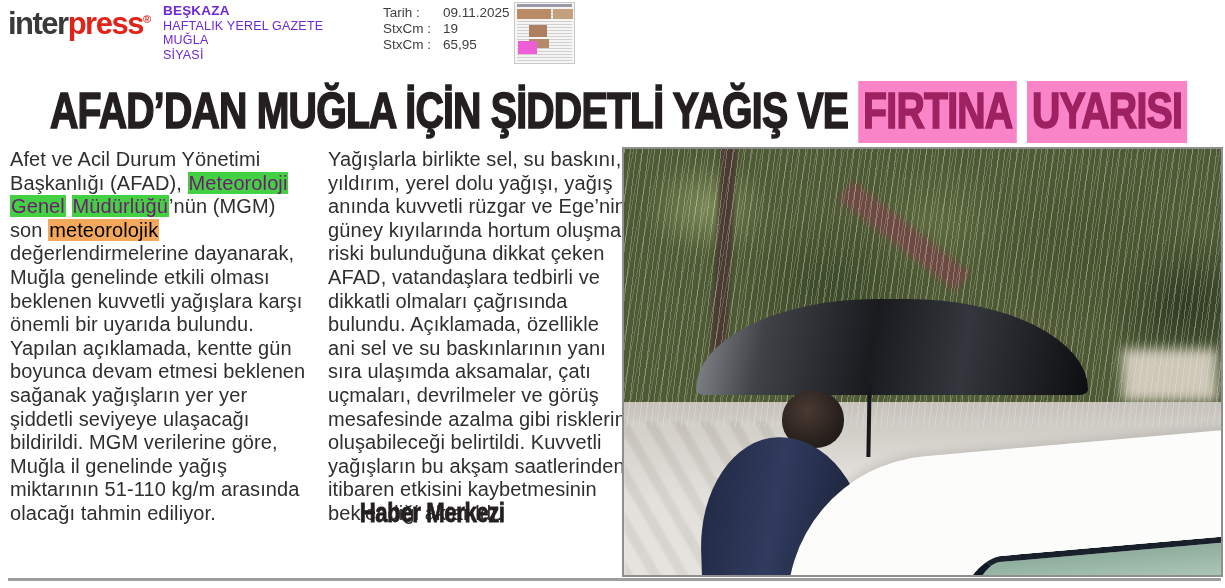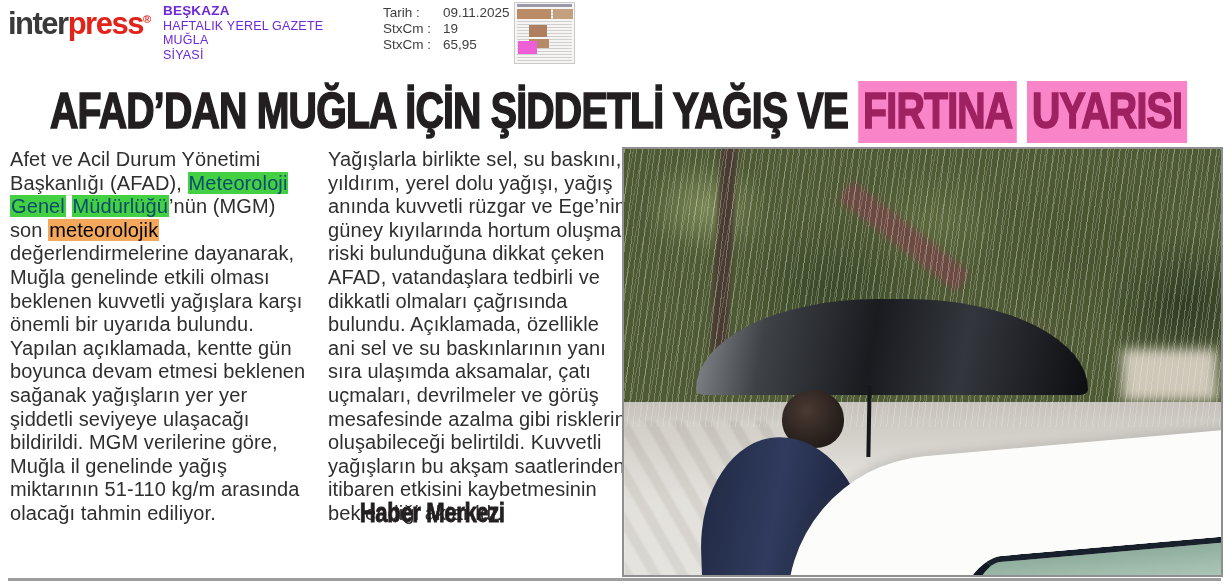--- a/index.html
+++ b/index.html
@@ -42,21 +42,21 @@
     transform:scaleX(0.785); transform-origin:left top;
     font-size:50px; line-height:54px; font-weight:bold; letter-spacing:-1px;
     color:#231f20; -webkit-text-stroke:1.6px #231f20;
   }
   .hl-pink { background:#f985c8; color:#9e2161; -webkit-text-stroke:1.6px #9e2161; padding:2px 6px 4px 6px; }
 
   
   .col { position:absolute; top:148px; font-size:20px; line-height:23.6px; color:#2f2f2f; letter-spacing:.1px; }
   .col1 { left:10px;  width:296px; }
   .col2 { left:328px; width:298px; }
-  .hl-green  { background:#43d043; color:#0c4a6e; padding:0 1px; }
+  .hl-green  { background:#43d043; color:#701a75; padding:0 1px; }
   .hl-orange { background:#f3a85c; color:#000000; padding:0 1px; }
   .byline-row { text-align:left; margin-top:-24px; }
   .byline {
     display:inline-block; font-weight:bold; font-size:27px; color:#231f20;
     transform:scaleX(0.82); transform-origin:right center; letter-spacing:-0.5px;
     -webkit-text-stroke:0.8px #231f20;
   }
 
   
   .photo { position:absolute; left:622px; top:147px; width:601px; height:430px;

